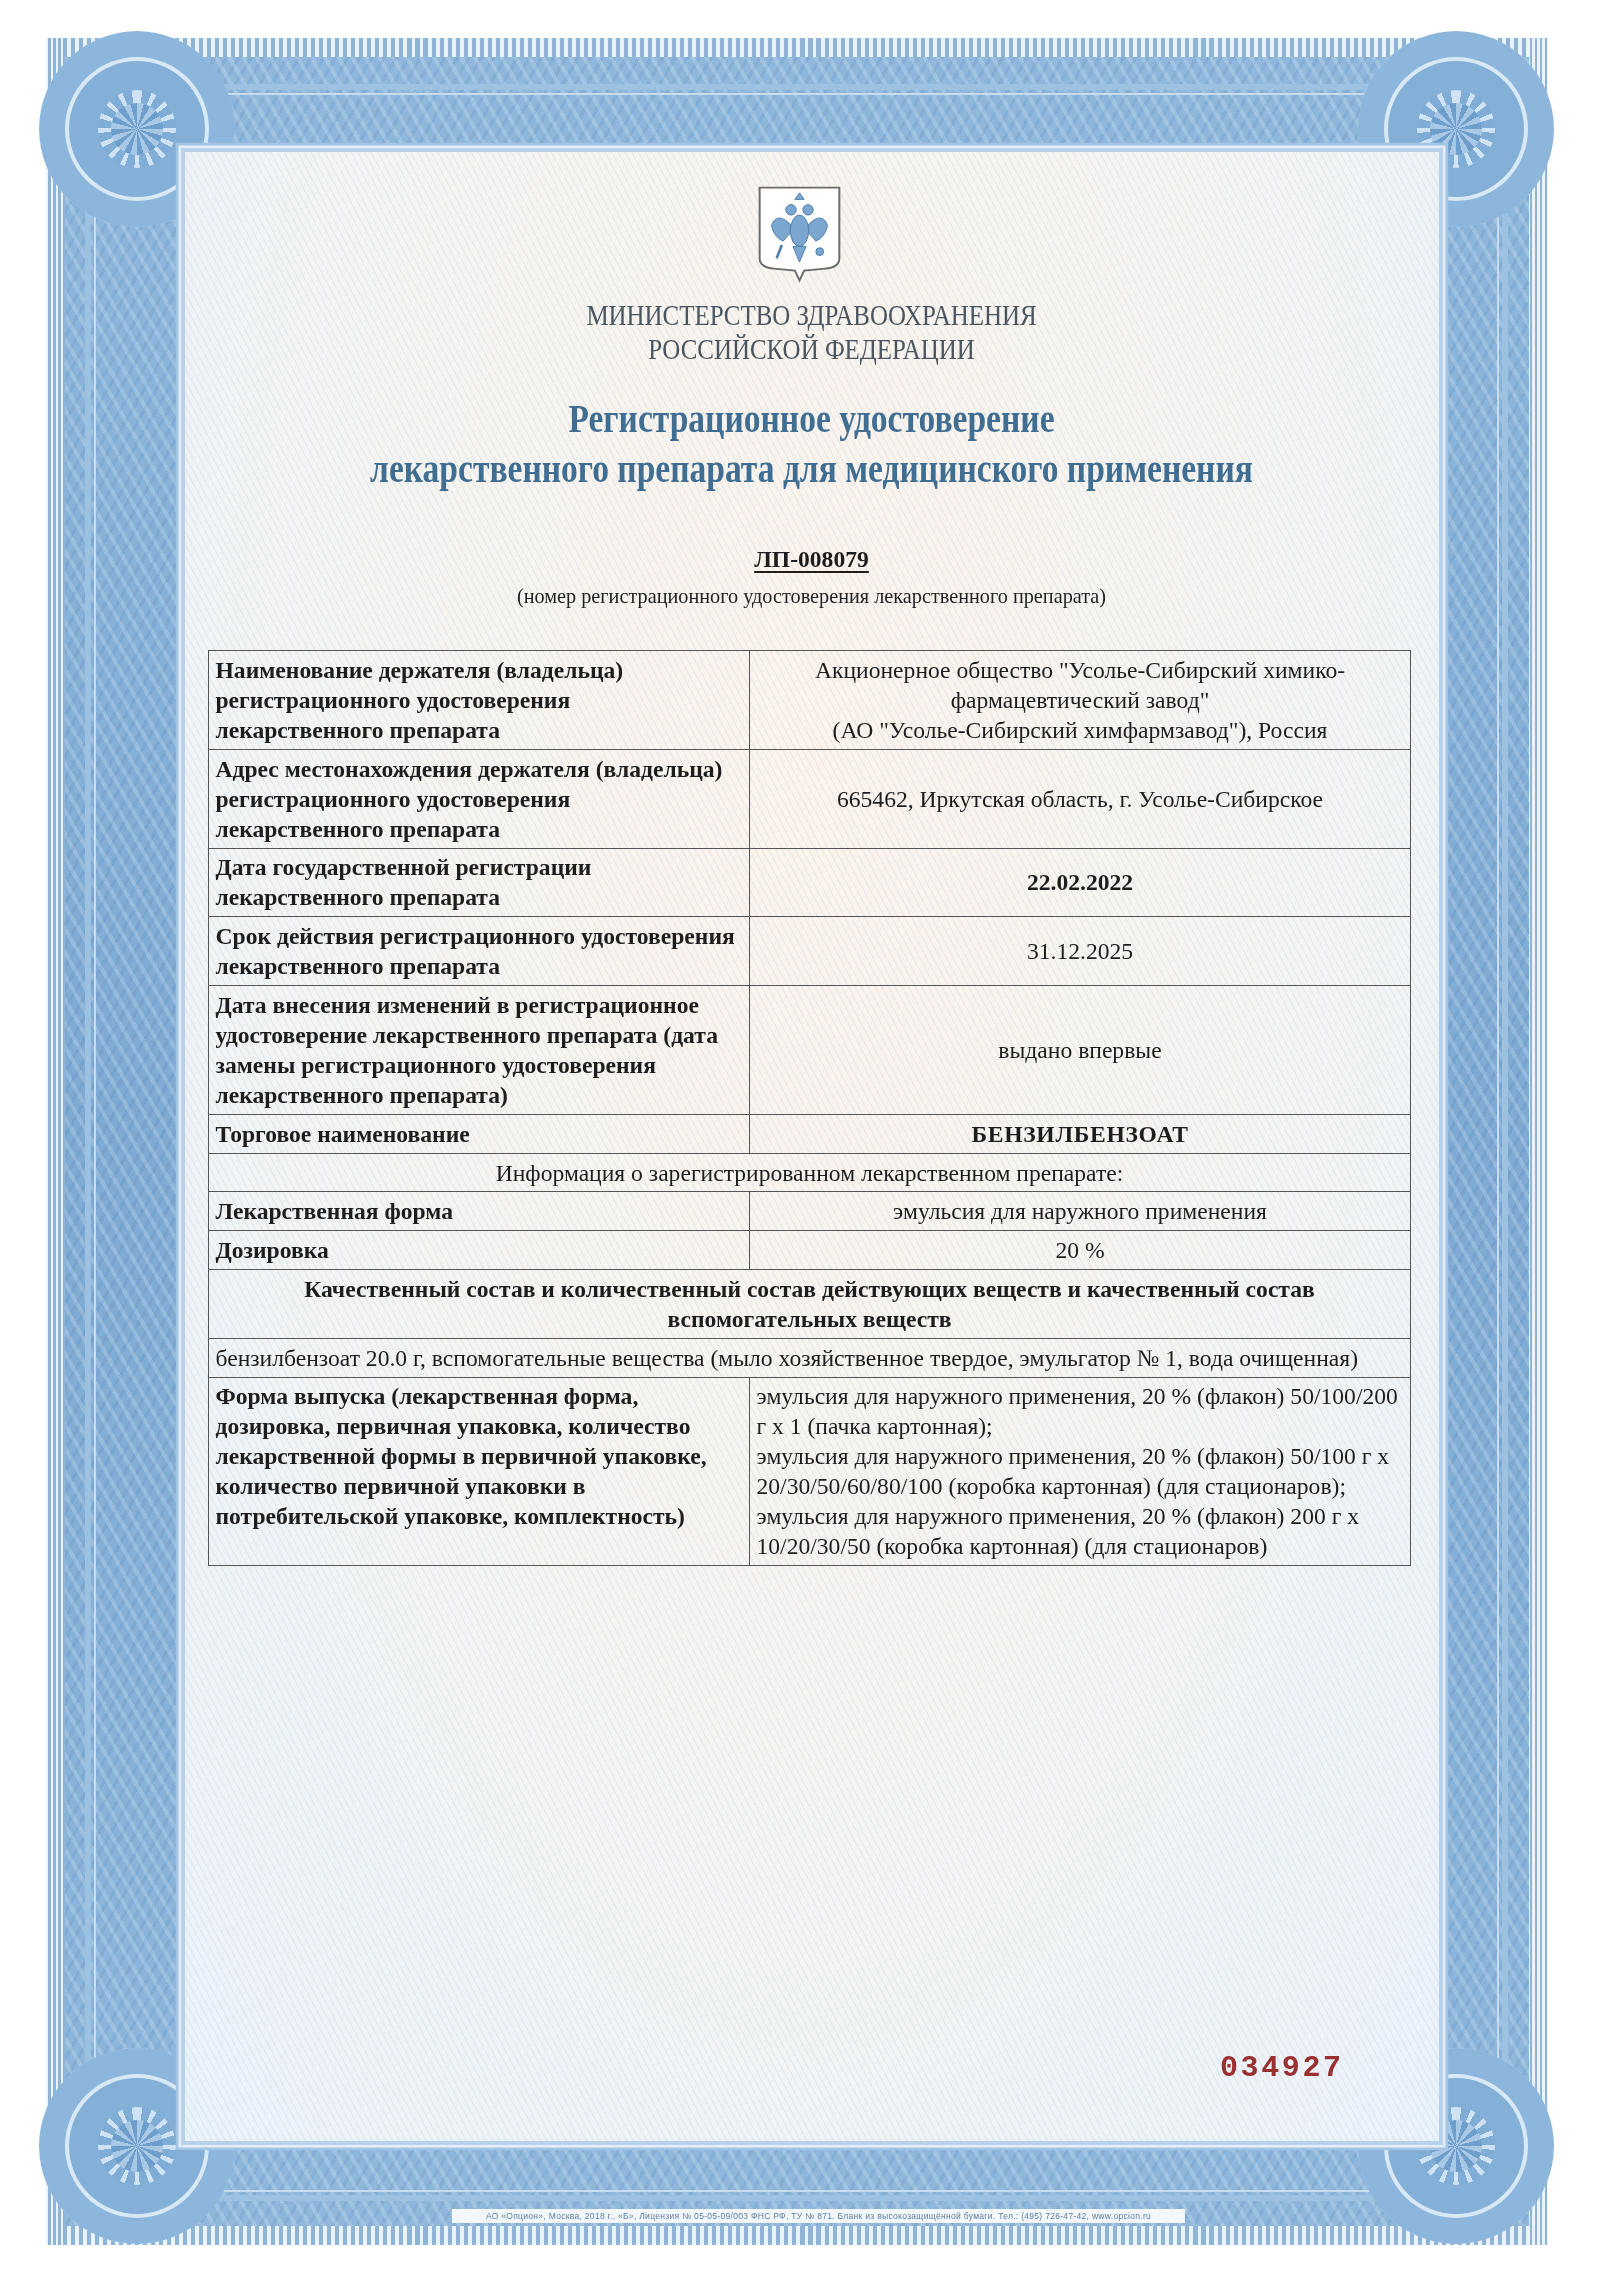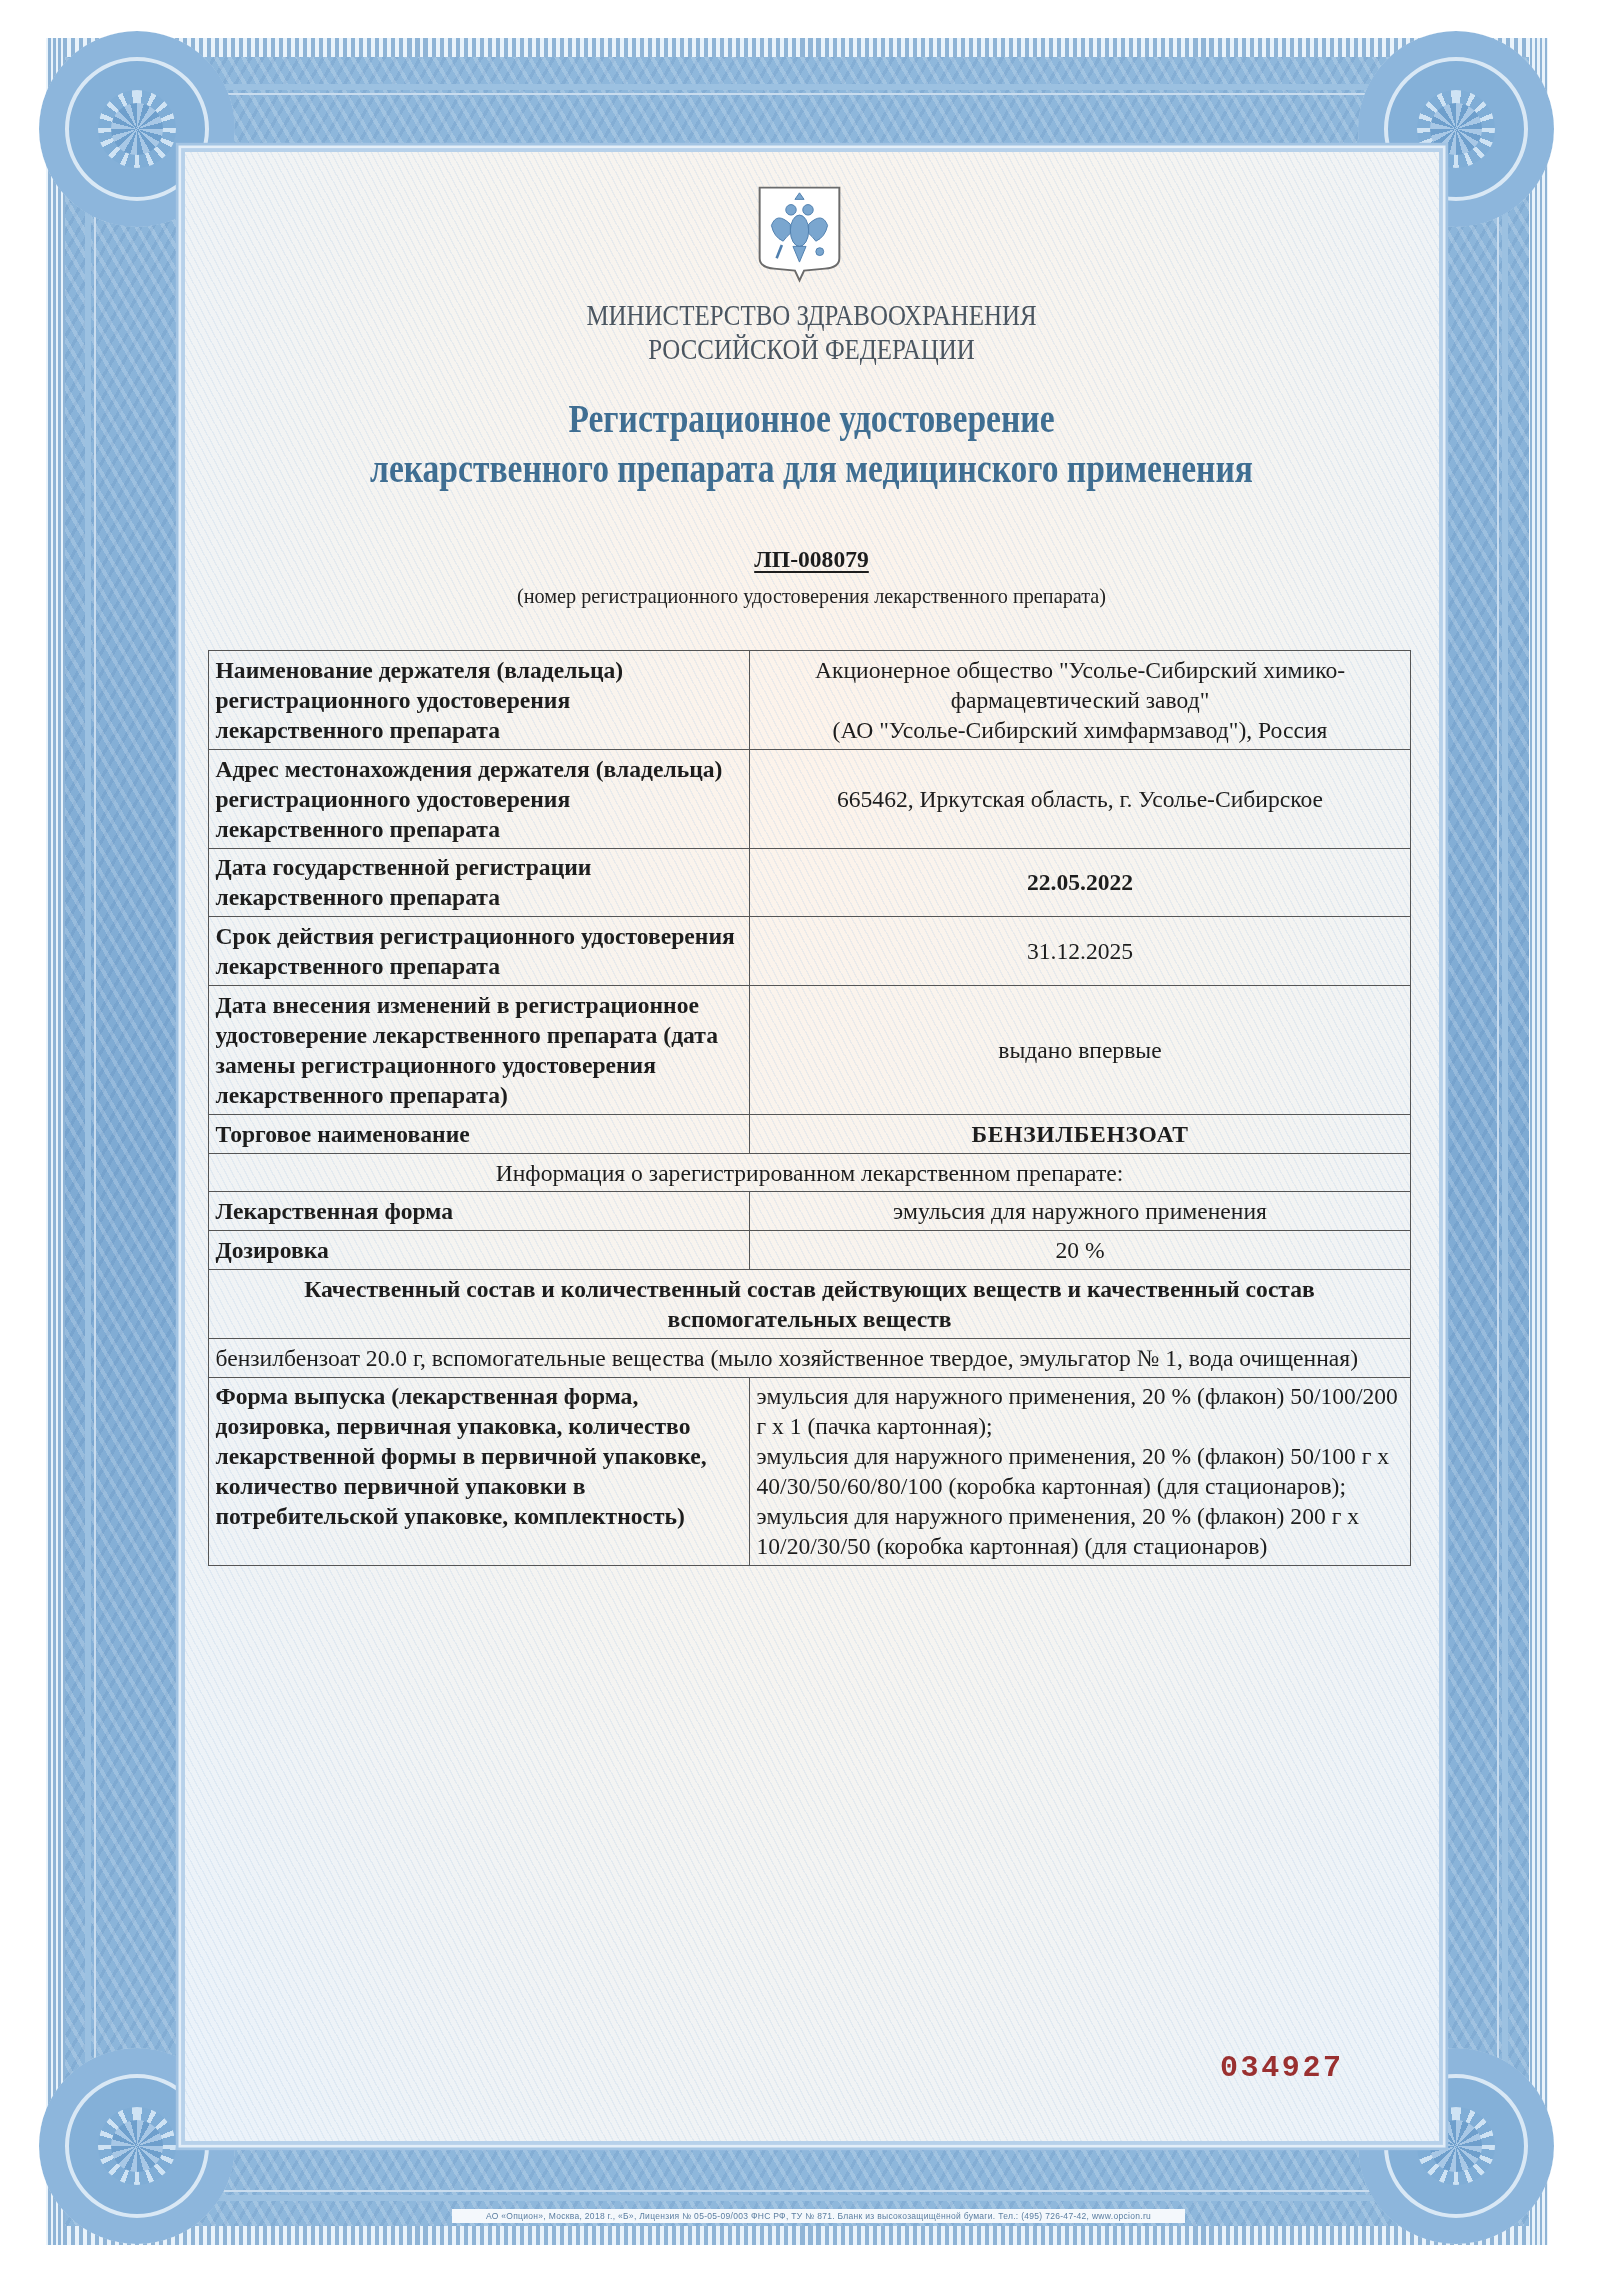--- a/index.html
+++ b/index.html
@@ -166,21 +166,21 @@
       <div>фармацевтический завод"</div>
       <div>(АО "Усолье-Сибирский химфармзавод"), Россия</div>
     </td>
   </tr>
   <tr>
     <td class="lbl">Адрес местонахождения держателя (владельца) регистрационного удостоверения лекарственного препарата</td>
     <td class="val">665462, Иркутская область, г. Усолье-Сибирское</td>
   </tr>
   <tr>
     <td class="lbl">Дата государственной регистрации лекарственного препарата</td>
-    <td class="val bold">22.05.2022</td>
+    <td class="val bold">22.02.2022</td>
   </tr>
   <tr>
     <td class="lbl">Срок действия регистрационного удостоверения лекарственного препарата</td>
     <td class="val">31.12.2025</td>
   </tr>
   <tr>
     <td class="lbl">Дата внесения изменений в регистрационное удостоверение лекарственного препарата (дата замены регистрационного удостоверения лекарственного препарата)</td>
     <td class="val">выдано впервые</td>
   </tr>
   <tr>
@@ -201,21 +201,21 @@
   <tr>
     <td colspan="2" class="full bold">Качественный состав и количественный состав действующих веществ и качественный состав вспомогательных веществ</td>
   </tr>
   <tr>
     <td colspan="2" class="full">бензилбензоат 20.0 г, вспомогательные вещества (мыло хозяйственное твердое, эмульгатор № 1, вода очищенная)</td>
   </tr>
   <tr>
     <td class="lbl" style="vertical-align:top;">Форма выпуска (лекарственная форма, дозировка, первичная упаковка, количество лекарственной формы в первичной упаковке, количество первичной упаковки в потребительской упаковке, комплектность)</td>
     <td class="val left">
       <div>эмульсия для наружного применения, 20 % (флакон) 50/100/200 г x 1 (пачка картонная);</div>
-      <div>эмульсия для наружного применения, 20 % (флакон) 50/100 г x 40/30/50/60/80/100 (коробка картонная) (для стационаров);</div>
+      <div>эмульсия для наружного применения, 20 % (флакон) 50/100 г x 20/30/50/60/80/100 (коробка картонная) (для стационаров);</div>
       <div>эмульсия для наружного применения, 20 % (флакон) 200 г x 10/20/30/50 (коробка картонная) (для стационаров)</div>
     </td>
   </tr>
 </tbody>
   </table>
 
 <div class="serial">034927</div>
 
 
 </body></html>

